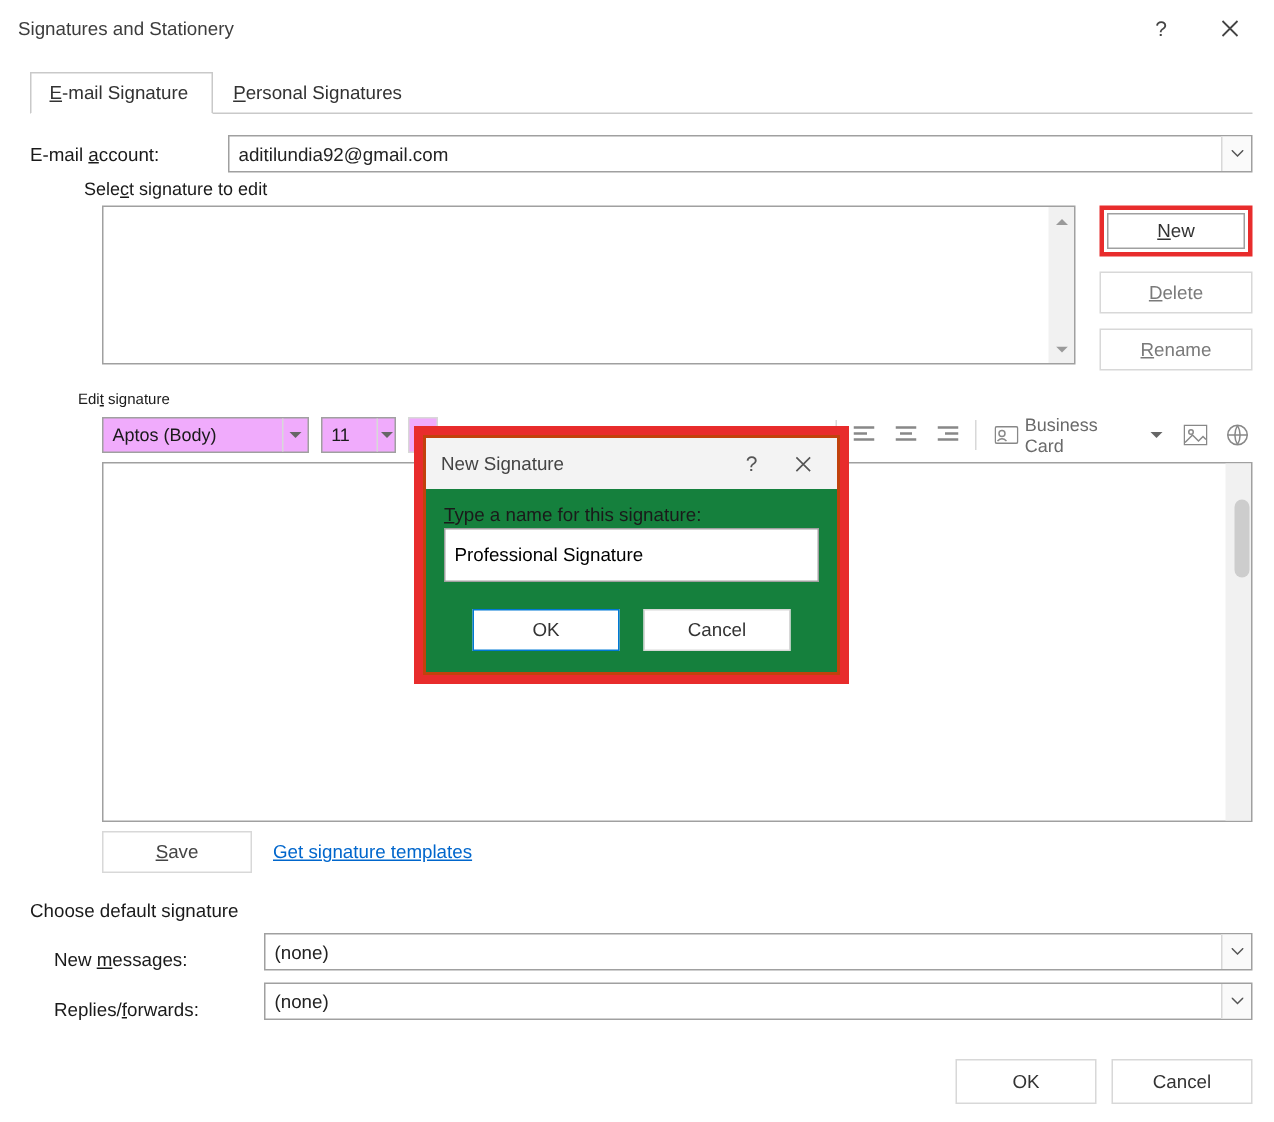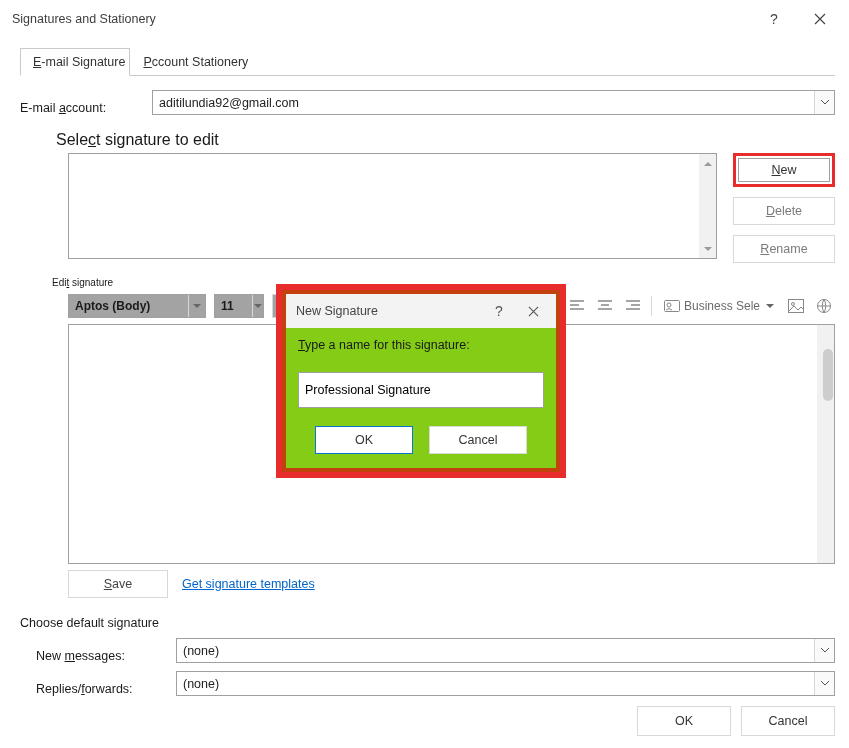--- a/index.html
+++ b/index.html
@@ -19,74 +19,74 @@
   }
   html,body{margin:0;padding:0;width:849px;height:748px;background:#f5f5f5;font-family:"Segoe UI",Arial,sans-serif;font-size:12px;color:var(--fg);}
   .window{position:relative;width:849px;height:748px;background:var(--bg);box-sizing:border-box;}
   
   .titlebar{display:flex;align-items:center;height:38px;padding:0 6px 0 12px;justify-content:space-between;}
   .titlebar .title{font-size:12.5px;color:#3d3d3d;}
   .titlebar .spacer{flex:1;}
   .titlebar .tb-btn{width:46px;height:30px;display:flex;align-items:center;justify-content:center;color:#444;}
   
   .tabs{position:absolute;left:20px;top:46px;display:flex;align-items:flex-end;height:30px;}
-  .tab{padding:6px 4px 6px 12px;font-size:12.5px;border:1px solid transparent;position:relative;color:#323232;}
+  .tab{padding:6px 16px 6px 12px;font-size:12.5px;border:1px solid transparent;position:relative;color:#323232;}
   .tab.active{border:1px solid var(--border);border-bottom:1px solid var(--bg);background:var(--bg);z-index:2;}
   .tab .ul{text-decoration:underline;}
   .tabstrip-line{position:absolute;left:20px;right:14px;top:75px;height:1px;background:var(--border);}
   
   .content{position:absolute;left:20px;right:14px;top:76px;bottom:54px;}
   
-  .row{display:flex;align-items:flex-end;margin-top:14px;}
+  .row{display:flex;align-items:center;margin-top:14px;}
   .lbl{font-size:12.5px;}
   .combo{position:relative;flex:1;height:23px;border:1px solid var(--border-dark);display:flex;align-items:center;background:#fff;}
   .combo span{padding:0 6px;font-size:12.5px;color:#222;}
   .combo .dd{position:absolute;right:0;top:0;bottom:0;width:19px;border-left:1px solid var(--border-light);display:flex;align-items:center;justify-content:center;background:#fafafa;}
   
-  .section-lbl{margin-top:16px;margin-left:36px;font-size:16px;}
+  .section-lbl{margin-top:4px;margin-left:36px;font-size:12px;}
   .siglist-wrap{display:flex;margin-top:4px;}
   .siglist{margin-left:48px;flex:1;height:104px;border:1px solid var(--border-dark);position:relative;background:#fff;}
   .siglist .vscroll{position:absolute;right:0;top:0;bottom:0;width:17px;background:var(--scroll-track);display:flex;flex-direction:column;align-items:center;justify-content:space-between;}
   .vscroll .arrow{width:17px;height:18px;display:flex;align-items:center;justify-content:center;}
   .sig-btns{display:flex;flex-direction:column;gap:10px;margin-left:16px;width:102px;}
   .btn{height:26px;border:1px solid var(--border-light);background:#fff;font-size:12.5px;display:flex;align-items:center;justify-content:center;color:#333;}
   .btn.disabled{color:var(--disabled);}
   .hl-box{border:3px solid var(--highlight);padding:2px;}
   .hl-box .btn{border:1px solid var(--border-dark);height:22px;}
   
   .edit-lbl{margin-top:14px;margin-left:32px;font-size:10px;}
   .toolbar{display:flex;align-items:center;gap:8px;margin-left:48px;margin-top:6px;height:24px;}
-  .tb-combo{height:22px;border:1px solid var(--border-dark);display:flex;align-items:center;background:#a3a3a3;font-weight:bold;}
+  .tb-combo{height:22px;border:1px solid var(--border-dark);display:flex;align-items:center;background:#f0abfc;}
   .tb-combo span{padding:0 6px;font-size:12px;}
   .tb-combo .dd2{width:16px;height:100%;border-left:1px solid var(--border-light);display:flex;align-items:center;justify-content:center;}
   .tb-sep{width:1px;height:20px;background:var(--border-light);}
   .tb-icon{width:20px;height:20px;display:flex;align-items:center;justify-content:center;color:#6a6a6a;position:relative;}
   .tb-bizcard{display:flex;align-items:center;gap:4px;height:22px;padding:0 4px;color:#6a6a6a;font-size:12px;}
   .editor{margin-left:48px;margin-right:0;margin-top:6px;height:238px;border:1px solid var(--border-dark);background:#fff;position:relative;}
   .editor .vscroll2{position:absolute;right:0;top:0;bottom:0;width:17px;background:var(--scroll-track);}
   .editor .thumb{position:absolute;right:1px;top:24px;width:10px;height:52px;background:var(--scroll);border-radius:5px;}
   .save-row{display:flex;align-items:center;gap:14px;margin-left:48px;margin-top:6px;}
   .save-btn{width:98px;height:26px;border:1px solid var(--border-light);display:flex;align-items:center;justify-content:center;font-size:12.5px;color:#444;}
   .link{color:var(--link);text-decoration:underline;font-size:12.5px;}
   
   .def-lbl{margin-top:18px;margin-left:0;font-size:12.5px;}
   .def-row{display:flex;align-items:flex-end;margin-top:8px;}
   .def-row .dl{width:140px;margin-left:16px;font-size:12.5px;}
   
   .footer{position:absolute;right:14px;bottom:12px;display:flex;gap:10px;}
   .footer .btn{width:92px;height:28px;border:1px solid var(--border-light);}
   
   .modal-frame{position:absolute;left:276px;top:284px;width:290px;border:6px solid var(--highlight);box-sizing:border-box;z-index:10;}
-  .modal{background:#84cc16;border:4px solid #c2410c;box-sizing:border-box;}
+  .modal{background:#15803d;border:2px solid #c2410c;box-sizing:border-box;}
   .m-title{height:34px;background:var(--sel-bg);display:flex;align-items:center;padding:0 6px 0 10px;}
   .m-title .mt{font-size:12.5px;color:#444;}
   .m-title .spacer{flex:1;}
   .m-title .m-btn{width:34px;height:28px;display:flex;align-items:center;justify-content:center;color:#555;}
   .m-body{padding:10px 12px 14px 12px;}
-  .m-body .prompt{font-size:12.5px;margin-bottom:20px;}
+  .m-body .prompt{font-size:12.5px;margin-bottom:2px;}
   .m-input{width:100%;height:36px;border:1px solid var(--border-dark);box-sizing:border-box;padding:0 6px;font-size:12.5px;}
   .m-btns{display:flex;justify-content:center;gap:16px;margin-top:18px;}
   .m-btns .btn{width:96px;height:26px;}
   .m-btns .btn.primary{border:1px solid var(--ok-border);}
   
   .chev-down{width:0;height:0;border-left:4px solid transparent;border-right:4px solid transparent;border-top:4px solid #666;}
   
   svg{display:block;}
 </style>
 </head>
@@ -102,21 +102,21 @@
     </div>
     <div class="tb-btn">
       <svg width="12" height="12" viewBox="0 0 12 12">
           <path d="M1 1 L11 11 M11 1 L1 11" stroke="#444" stroke-width="1.2" fill="none"></path>
         </svg>
     </div>
   </div>
 
   <div class="tabs">
     <div class="tab active"><span class="ul">E</span><span>-mail Signature</span></div>
-    <div class="tab"><span class="ul">P</span><span>ccount Stationery</span></div>
+    <div class="tab"><span class="ul">P</span><span>ersonal Signatures</span></div>
   </div>
   <div class="tabstrip-line"></div>
 
   <div class="content">
 
     <div class="row">
       <span class="lbl" style="width:132px;"><span>E-mail </span><span style="text-decoration:underline">a</span><span>ccount:</span></span>
       <div class="combo">
         <span>aditilundia92@gmail.com</span>
         <div class="dd">
@@ -200,21 +200,21 @@
             <path d="M0 1 H14 M5 5 H14 M0 9 H14" stroke="#888" stroke-width="1.6"></path>
           </svg>
         </div>
       <div class="tb-sep"></div>
       <div class="tb-bizcard">
         <svg width="16" height="12" viewBox="0 0 16 12">
             <rect x="0.5" y="0.5" width="15" height="11" rx="1" fill="none" stroke="#888"></rect>
             <circle cx="5" cy="5" r="2" fill="none" stroke="#888"></circle>
             <path d="M2 10 Q5 7 8 10" fill="none" stroke="#888"></path>
           </svg>
-        <span>Business Sele</span>
+        <span>Business Card</span>
         <div class="chev-down" style="margin-left:2px;"></div>
       </div>
       <div class="tb-icon">
           <svg width="16" height="14" viewBox="0 0 16 14">
             <rect x="0.5" y="0.5" width="15" height="13" fill="none" stroke="#888"></rect>
             <circle cx="5" cy="5" r="1.5" fill="none" stroke="#888"></circle>
             <path d="M1 12 L6 7 L10 11 L13 8 L15 10" fill="none" stroke="#888"></path>
           </svg>
         </div>
       <div class="tb-icon">

